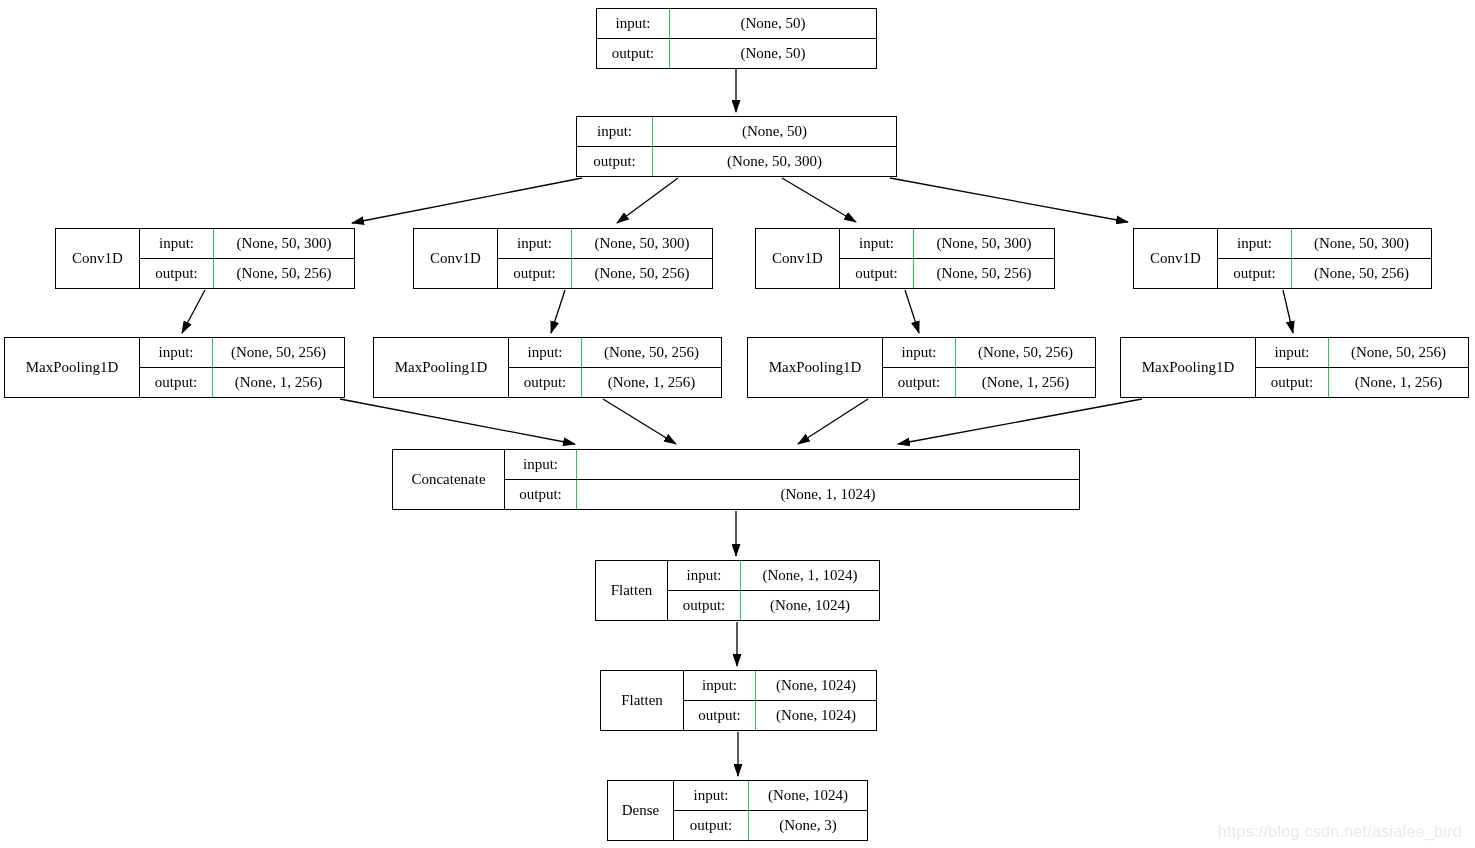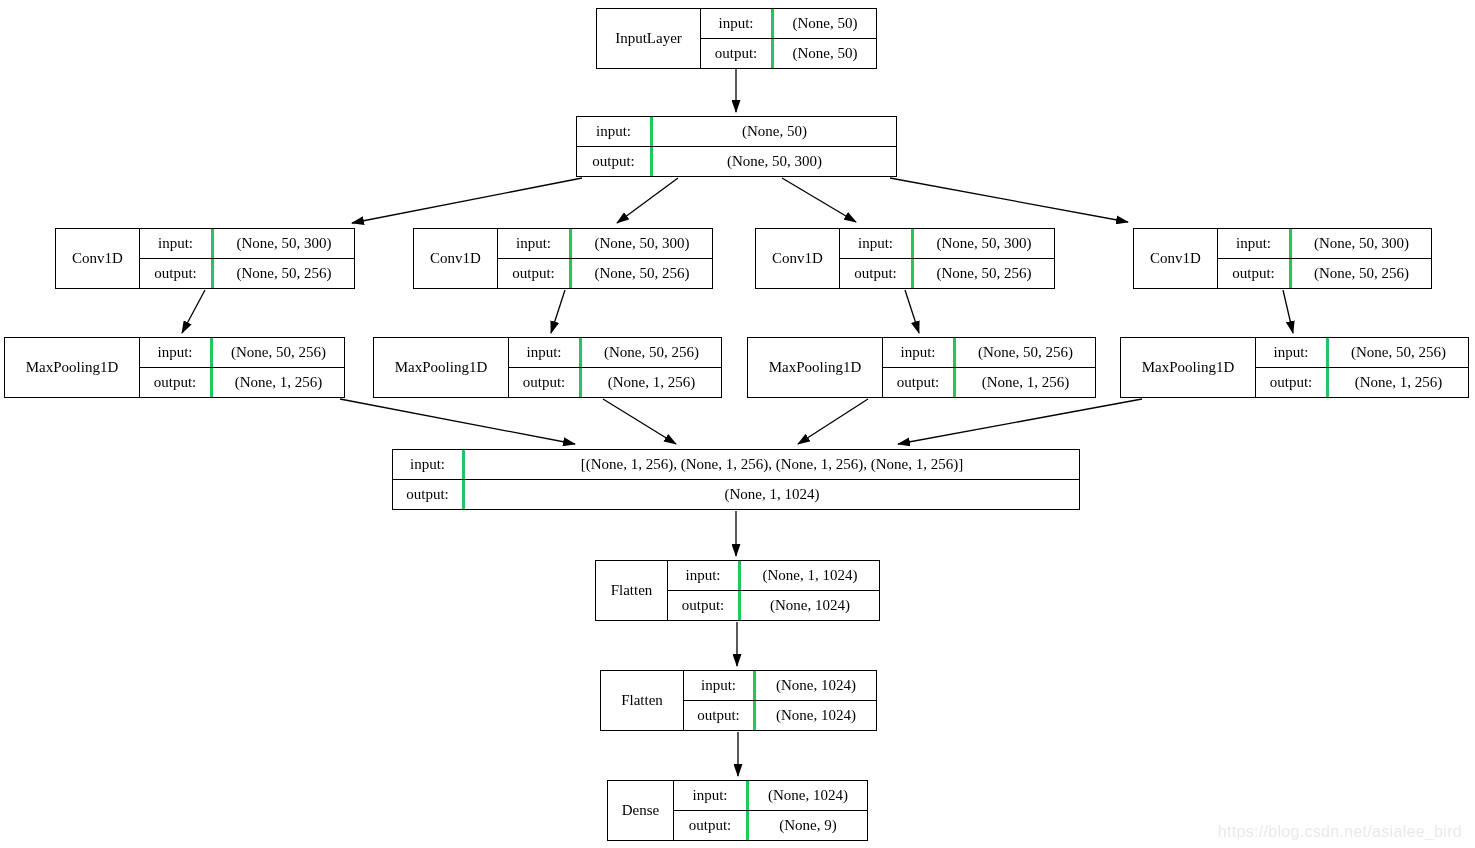--- a/index.html
+++ b/index.html
@@ -26,21 +26,21 @@
     border-right:1px solid #000;
     box-sizing:border-box;
     padding:0 4px;
     white-space:nowrap;
   }
   .io{flex:1;display:flex;flex-direction:column;min-width:0;}
   .iorow{flex:1;display:flex;min-width:0;}
   .iorow.out{border-top:1px solid #000;}
   .iokey{
     display:flex;align-items:center;justify-content:center;
-    border-right:3px solid #22c55e;
+    border-right:1px solid #22c55e;
     box-sizing:border-box;
     white-space:nowrap;
   }
   .ioval{
     flex:1;display:flex;align-items:center;justify-content:center;
     padding:0 5px;
     white-space:nowrap;
     overflow:hidden;
     min-width:0;
   }
@@ -77,21 +77,20 @@
     <line x1="340" y1="399" x2="575" y2="444" stroke="#000" stroke-width="1.3" marker-end="url(#arrow)"></line>
     <line x1="603" y1="399" x2="676" y2="444" stroke="#000" stroke-width="1.3" marker-end="url(#arrow)"></line>
     <line x1="868" y1="399" x2="798" y2="444" stroke="#000" stroke-width="1.3" marker-end="url(#arrow)"></line>
     <line x1="1142" y1="399" x2="898" y2="444" stroke="#000" stroke-width="1.3" marker-end="url(#arrow)"></line>
     <line x1="736" y1="511" x2="736" y2="556" stroke="#000" stroke-width="1.3" marker-end="url(#arrow)"></line>
     <line x1="737" y1="622" x2="737" y2="666" stroke="#000" stroke-width="1.3" marker-end="url(#arrow)"></line>
     <line x1="738" y1="732" x2="738" y2="776" stroke="#000" stroke-width="1.3" marker-end="url(#arrow)"></line>
   </svg>
 
   <div class="node" style="left:596px;top:8px;width:281px;height:61px">
-    <div class="nname" style="width:104px">InputLayer</div>
     <div class="io">
       <div class="iorow">
         <div class="iokey" style="width:73px">input:</div>
         <div class="ioval">(None, 50)</div>
       </div>
       <div class="iorow out">
         <div class="iokey" style="width:73px">output:</div>
         <div class="ioval">(None, 50)</div>
       </div>
     </div>
@@ -216,24 +215,24 @@
         <div class="ioval">(None, 50, 256)</div>
       </div>
       <div class="iorow out">
         <div class="iokey" style="width:73px">output:</div>
         <div class="ioval">(None, 1, 256)</div>
       </div>
     </div>
   </div>
 
   <div class="node" style="left:392px;top:449px;width:688px;height:61px">
+    <div class="nname" style="width:112px">Concatenate</div>
     <div class="io">
       <div class="iorow">
         <div class="iokey" style="width:72px">input:</div>
-        <div class="ioval">[(None, 1, 256), (None, 1, 256), (None, 1, 256), (None, 1, 256)]</div>
       </div>
       <div class="iorow out">
         <div class="iokey" style="width:72px">output:</div>
         <div class="ioval">(None, 1, 1024)</div>
       </div>
     </div>
   </div>
 
   <div class="node" style="left:595px;top:560px;width:285px;height:61px">
     <div class="nname" style="width:72px">Flatten</div>
@@ -265,20 +264,20 @@
 
   <div class="node" style="left:607px;top:780px;width:261px;height:61px">
     <div class="nname" style="width:66px">Dense</div>
     <div class="io">
       <div class="iorow">
         <div class="iokey" style="width:75px">input:</div>
         <div class="ioval">(None, 1024)</div>
       </div>
       <div class="iorow out">
         <div class="iokey" style="width:75px">output:</div>
-        <div class="ioval">(None, 9)</div>
+        <div class="ioval">(None, 3)</div>
       </div>
     </div>
   </div>
 
   <div class="watermark">https://blog.csdn.net/asialee_bird</div>
 
 </div>
 
 </body></html>

